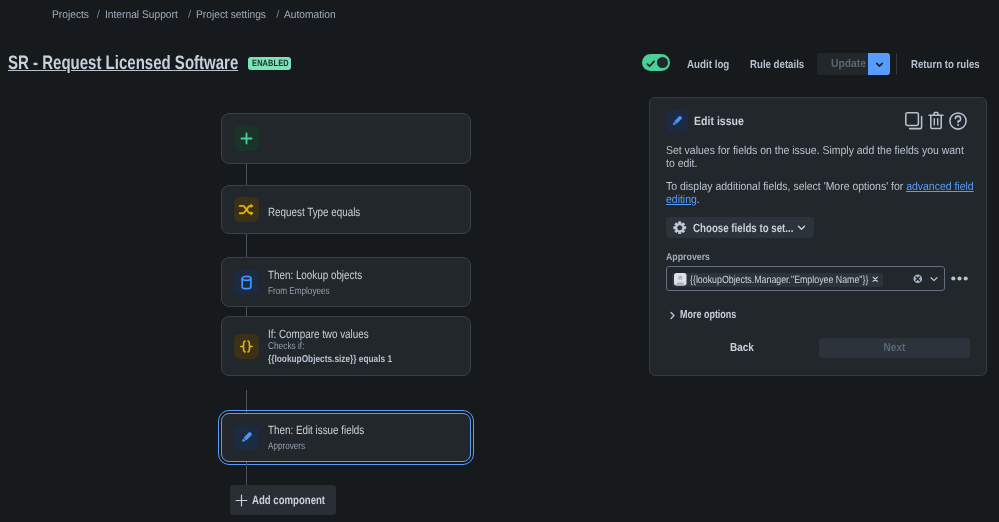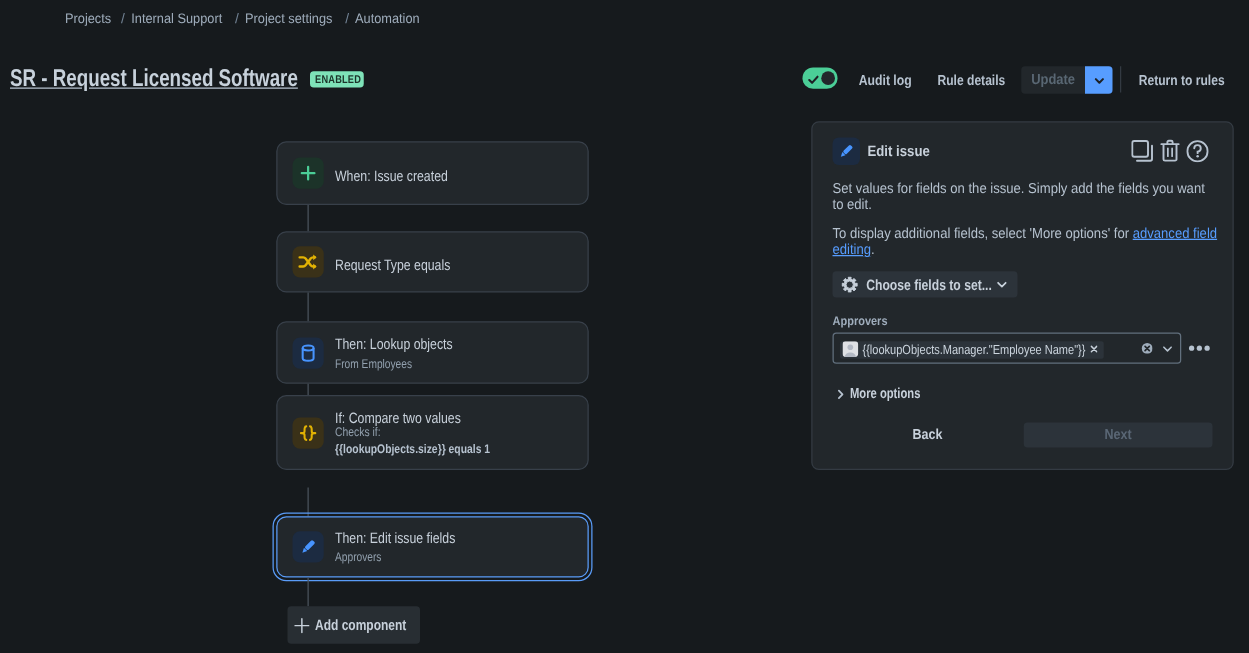--- a/index.html
+++ b/index.html
@@ -25,21 +25,21 @@
     letter-spacing:0.2px;border-radius:3px;line-height:13px;height:13px;width:43px;text-align:center;overflow:hidden;}
   .badge>span{display:inline-block;transform:scaleX(0.82);transform-origin:center;}
 
   
   .toggle{position:absolute;left:642px;top:54px;width:28px;height:17px;border-radius:9px;background:#4bce97;cursor:pointer;}
   .toggle .knob{position:absolute;right:2.5px;top:3px;width:11px;height:11px;border-radius:50%;background:#22272b;}
   .toggle svg{position:absolute;left:3.5px;top:4.5px;}
   .hbtn{position:absolute;font-size:11.5px;line-height:15px;color:#b6c2cf;font-weight:700;cursor:pointer;white-space:nowrap;
      display:inline-block;transform-origin:left center;}
   .update-btn{position:absolute;left:817px;top:53px;width:51px;height:22px;background:#22272b;color:#596773;font-size:11.5px;font-weight:700;
-     border-radius:3px 0 0 3px;display:flex;align-items:center;justify-content:center;}
+     border-radius:3px 0 0 3px;display:flex;align-items:center;justify-content:flex-end;}
   .update-btn>span{display:inline-block;transform:scaleX(0.9);}
   .update-caret{position:absolute;left:868px;top:53px;background:#579dff;border-radius:0 3px 3px 0;width:22px;height:22px;display:flex;align-items:center;justify-content:center;cursor:pointer;}
   .divider{position:absolute;left:896px;top:53px;width:1px;height:21px;background:#333a42;}
 
   
   .flow{position:absolute;left:221px;top:113px;}
   .card{position:relative;box-sizing:border-box;width:250px;border:1px solid #38404a;border-radius:8px;background:#22272b;
      display:flex;align-items:center;padding:0 0 0 12px;}
   .card .ic{width:25px;height:25px;border-radius:6px;display:flex;align-items:center;justify-content:center;flex:0 0 auto;}
   .card .txt{margin-left:9px;}
@@ -124,21 +124,20 @@
   </div>
 
   <div class="flow" id="flow">
       <div class="card" style="position:absolute;top:0px;height:51px">
         <div class="ic" style="background:#1c3329">
           <svg width="15" height="15" viewBox="0 0 16 16">
             <path d="M8 2.6 V13.4 M2.6 8 H13.4" stroke="#4bce97" stroke-width="1.9" stroke-linecap="round"></path>
           </svg>
         </div>
         <div class="txt">
-          <div class="t1w"><div class="t1">When: Issue created</div></div>
         </div>
       </div>
       <div class="connector" style="top:51px;height:21px"></div>
       <div class="card" style="position:absolute;top:72px;height:49px">
         <div class="ic" style="background:#3a3118">
           <svg width="17" height="17" viewBox="0 0 16 16">
             <path d="M1.6 4.6 H4.3 Q5.4 4.6 6.1 5.5 L9.9 10.6 Q10.6 11.5 11.7 11.5 H13.1" fill="none" stroke="#e2b203" stroke-width="1.8" stroke-linecap="round" stroke-linejoin="round"></path>
             <path d="M1.6 11.5 H4.3 Q5.4 11.5 6.1 10.6 L9.9 5.5 Q10.6 4.6 11.7 4.6 H13.1" fill="none" stroke="#e2b203" stroke-width="1.8" stroke-linecap="round" stroke-linejoin="round"></path>
             <path d="M11.8 2.4 L14.4 4.6 L11.8 6.8 Z" fill="#e2b203"></path>
             <path d="M11.8 9.3 L14.4 11.5 L11.8 13.7 Z" fill="#e2b203"></path>

